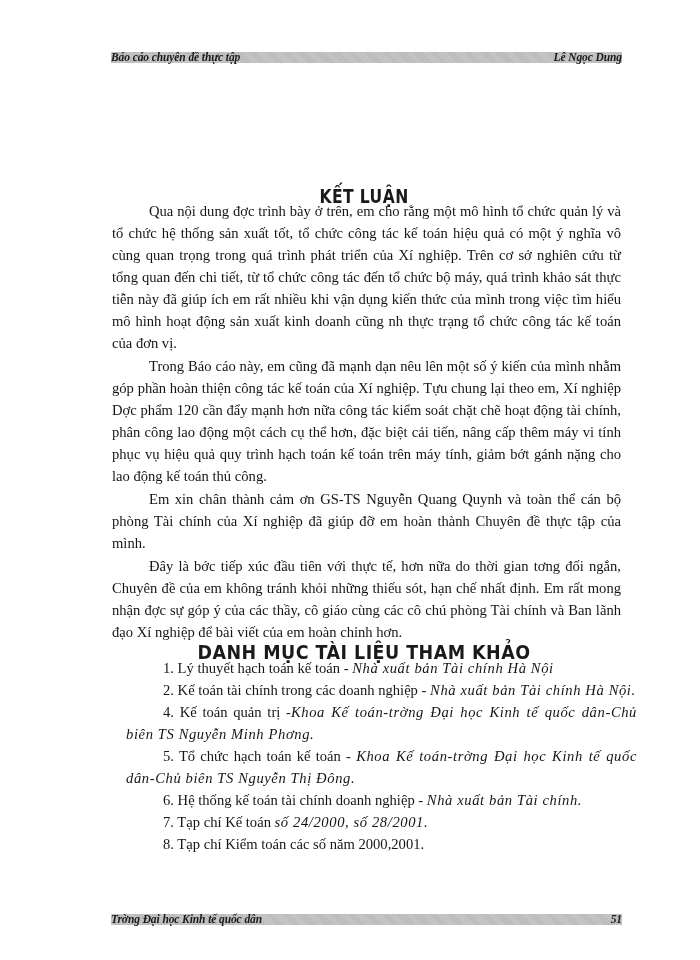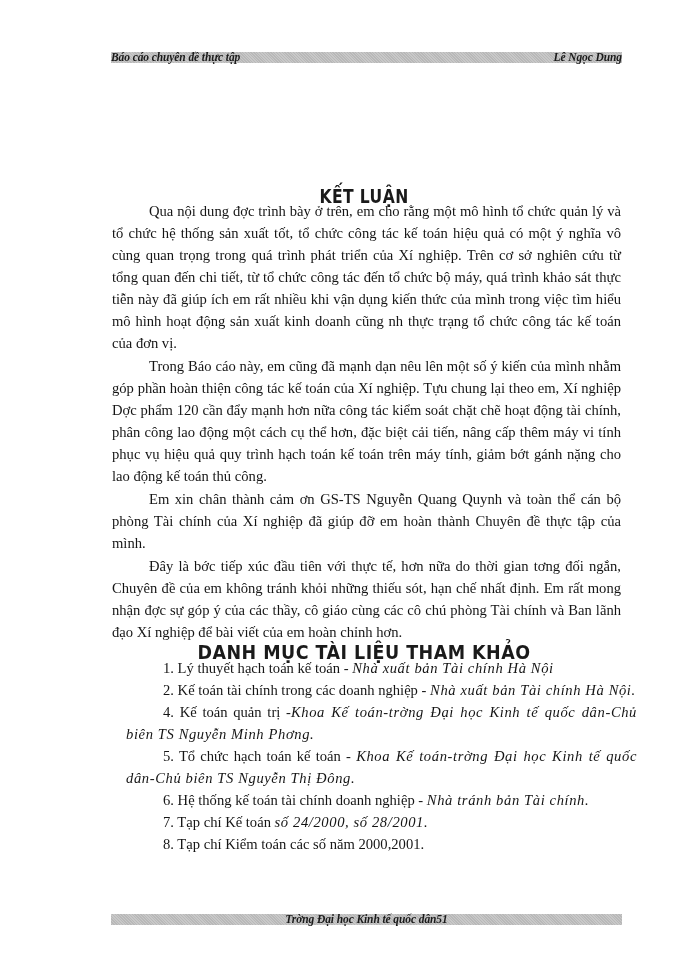--- a/index.html
+++ b/index.html
@@ -28,21 +28,21 @@
     font-family: "Liberation Serif", serif;
     font-style: italic;
     font-weight: bold;
     font-size: 11.5px;
     line-height: 11px;
     color: #1a1a1a;
     letter-spacing: -0.1px;
   }
   .running-bar span { white-space: nowrap; }
   #page-header { top: 52px; }
-  #page-footer { top: 914px; justify-content: center; }
+  #page-footer { top: 914px; }
 
   .heading {
     position: absolute;
     left: 0;
     width: 700px;
     text-align: center;
     font-family: "DejaVu Sans", sans-serif;
     font-weight: bold;
     color: #1a1a1a;
     letter-spacing: 0.5px;
@@ -115,21 +115,21 @@
   <p>Đây là bớc   tiếp xúc đầu tiên với thực tế, hơn nữa do thời gian tơng   đối ngắn, Chuyên đề của em không tránh khỏi những thiếu sót, hạn chế nhất định. Em rất mong nhận đợc   sự góp ý của các thầy, cô giáo cùng các cô chú phòng Tài chính và Ban lãnh đạo Xí nghiệp để bài viết của em hoàn chỉnh hơn.</p>
 </div>
 
 <div id="title-references" class="heading">DANH MỤC TÀI LIỆU THAM KHẢO</div>
 
 <div id="ref-list">
   <p class="ref-item"><span class="ref-title">1. Lý thuyết hạch toán kế toán - </span><span class="ref-source">Nhà xuất bản Tài chính Hà Nội</span></p>
   <p class="ref-item"><span class="ref-title">2. Kế toán tài chính trong các doanh nghiệp - </span><span class="ref-source">Nhà xuất bản Tài chính Hà Nội.</span></p>
   <p class="ref-item"><span class="ref-title">4. Kế toán quản trị -</span><span class="ref-source">Khoa Kế toán-trờng  Đại học Kinh tế quốc dân-Chủ biên TS Nguyễn Minh Phơng.</span></p>
   <p class="ref-item"><span class="ref-title">5. Tổ chức hạch toán kế toán - </span><span class="ref-source">Khoa Kế toán-trờng  Đại học Kinh tế quốc dân-Chủ biên TS Nguyễn Thị Đông.</span></p>
-  <p class="ref-item"><span class="ref-title">6. Hệ thống kế toán tài chính doanh nghiệp - </span><span class="ref-source">Nhà tránh bản Tài chính.</span></p>
+  <p class="ref-item"><span class="ref-title">6. Hệ thống kế toán tài chính doanh nghiệp - </span><span class="ref-source">Nhà xuất bản Tài chính.</span></p>
   <p class="ref-item"><span class="ref-title">7. Tạp chí Kế toán </span><span class="ref-source">số 24/2000, số 28/2001.</span></p>
   <p class="ref-item"><span class="ref-title">8. Tạp chí Kiểm toán  các số năm 2000,2001.</span><span class="ref-source"></span></p>
 </div>
 
 <div id="page-footer" class="running-bar">
   <span>Trờng  Đại học Kinh tế quốc dân</span>
   <span>51</span>
 </div>
 
 </body></html>

